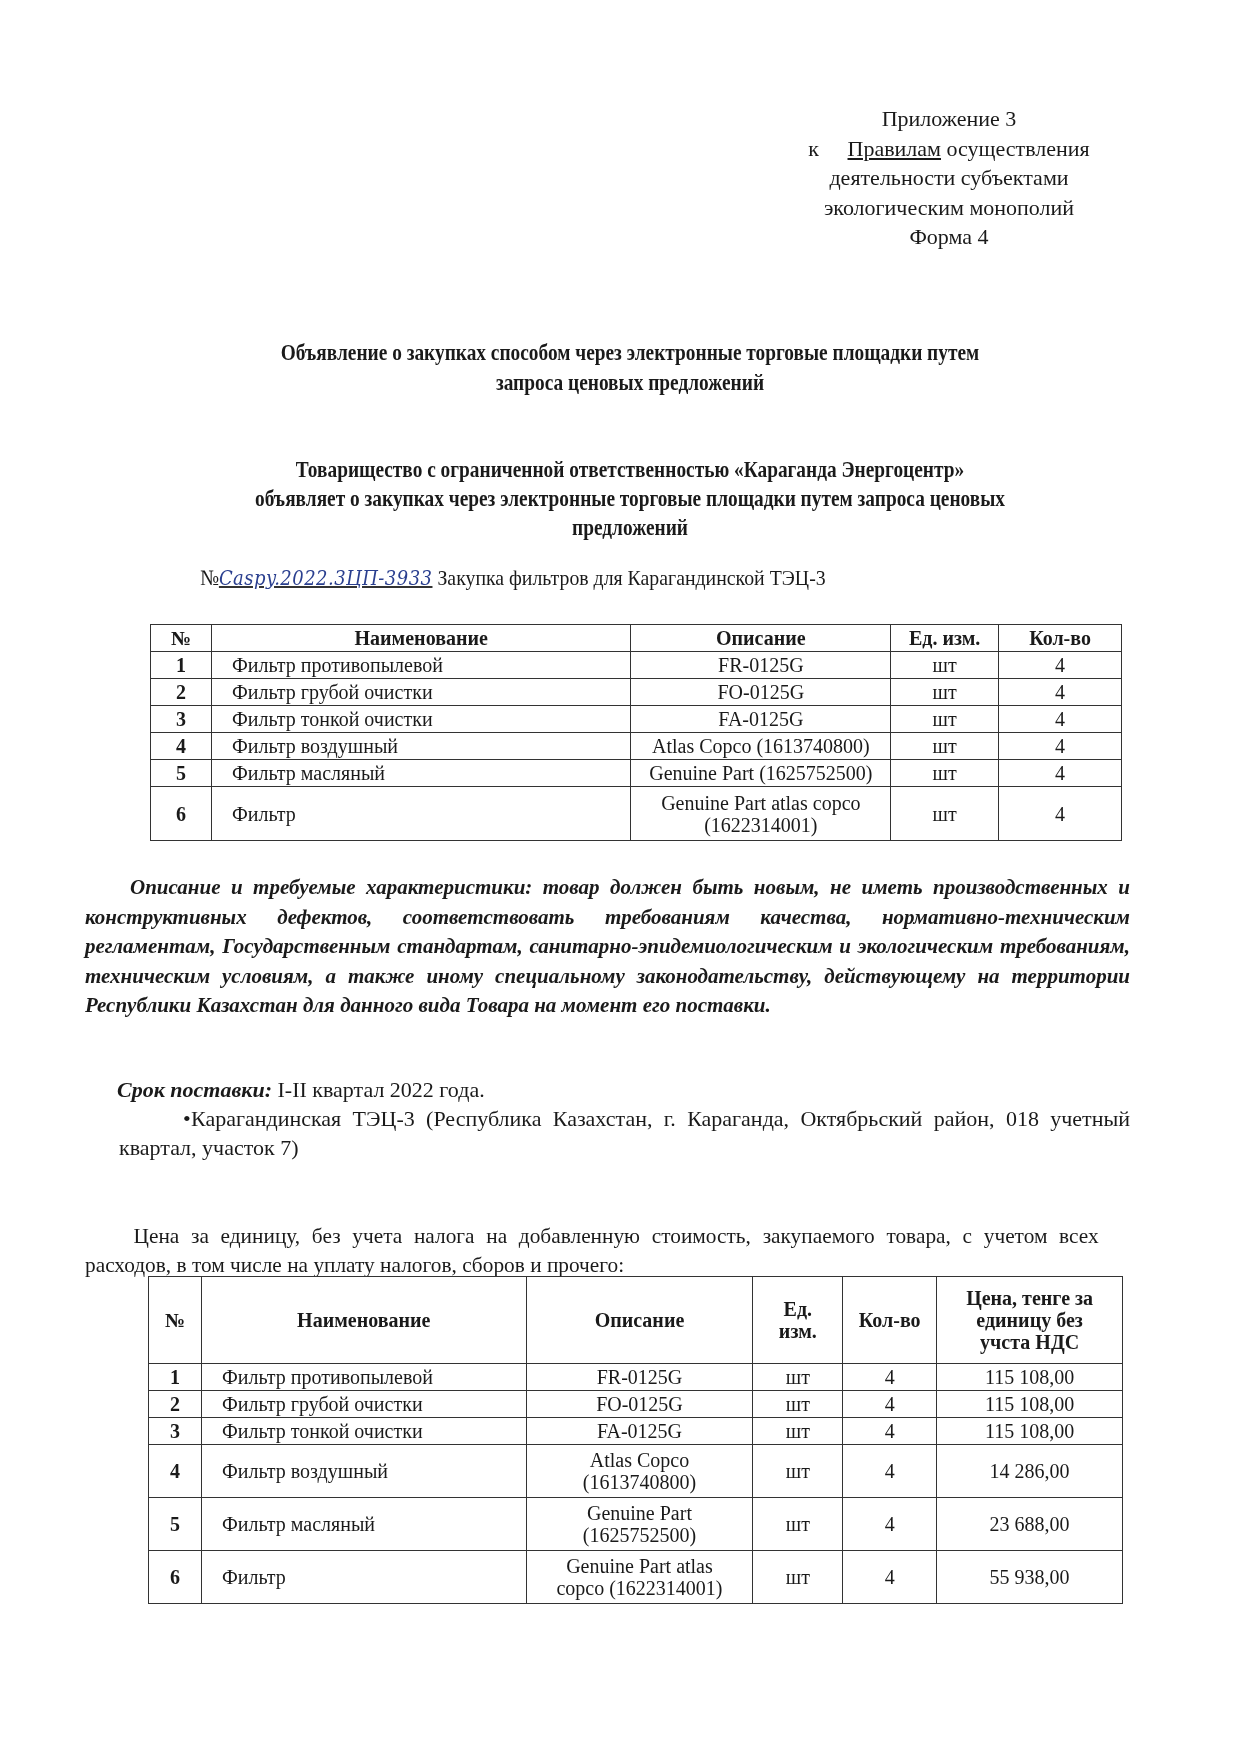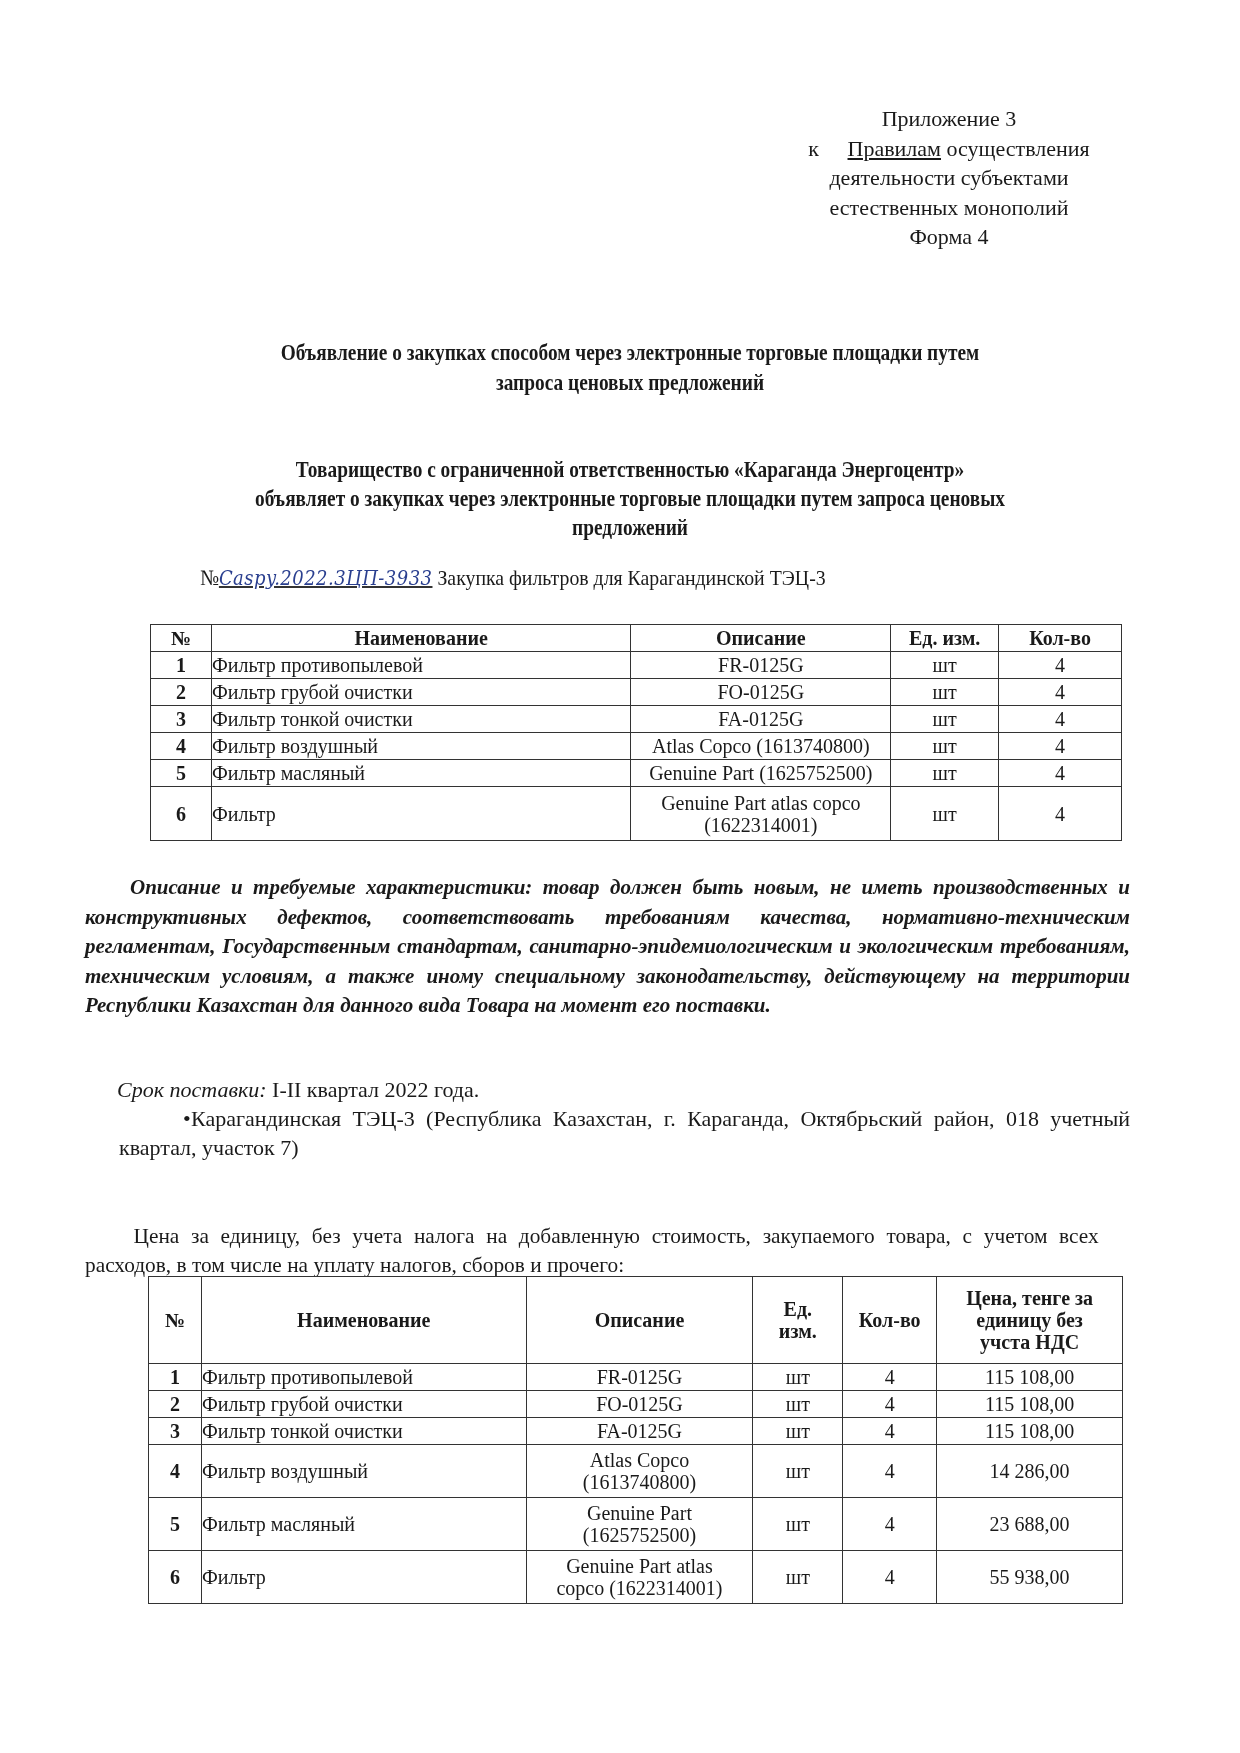--- a/index.html
+++ b/index.html
@@ -53,21 +53,21 @@
       line-height: 22px;
     }
     table.doc th, table.doc td {
       border: 1.3px solid #333;
       padding: 0 4px;
       vertical-align: middle;
     }
     table.doc th { font-weight: bold; text-align: center; }
     table.doc td.c { text-align: center; }
     table.doc td.num { text-align: center; font-weight: bold; }
-    table.doc td.l { text-align: left; padding-left: 0; }
+    table.doc td.l { text-align: left; padding-left: 20px; }
 
     #table1 { left: 150px; top: 624px; width: 972px; }
     #table1 th, #table1 td { height: 27px; }
     #table1 tr.tall td { height: 54px; }
 
     #table2 { left: 148px; top: 1276px; width: 975px; }
     #table2 th { height: 87px; }
     #table2 td { height: 27px; }
     #table2 tr.tall td { height: 53px; }
 
@@ -76,40 +76,40 @@
       left: 85px; top: 873px; width: 1045px;
       font-style: italic; font-weight: bold; font-size: 21px; line-height: 29.5px;
       text-align: justify; text-indent: 45px;
     }
 
     .delivery {
       left: 85px; top: 1075px; width: 1045px;
       font-size: 22px; line-height: 29px;
     }
     .delivery .row { display: block; padding-left: 32px; }
-    .delivery .lbl { font-style: italic; font-weight: normal; }
+    .delivery .lbl { font-style: italic; font-weight: bold; }
     .delivery .addr {
       display: block; text-align: justify; text-indent: 32px; margin-left: 34px;
     }
     .delivery .bullet { display: inline-block; width: 40px; }
 
     .price-intro {
       left: 85px; top: 1221px; width: 1045px;
       font-size: 22px; line-height: 29px; text-indent: 50px; text-align: justify;
       transform: scaleX(0.97); transform-origin: left top;
     }
   </style>
 </head>
 <body>
 
 <div class="abs appendix">
   <span class="line">Приложение 3</span>
   <span class="line"><span>к </span><span class="u">Правилам</span><span> осуществления</span></span>
   <span class="line">деятельности субъектами</span>
-  <span class="line">естественных монополий</span>
+  <span class="line">экологическим монополий</span>
   <span class="line form-line">Форма 4</span>
 </div>
 
 <div class="abs title">
   <div>Объявление о закупках способом через электронные торговые площадки путем</div>
   <div>запроса ценовых предложений</div>
 </div>
 
 <div class="abs org">
   <div>Товарищество с ограниченной ответственностью «Караганда Энергоцентр»</div>

